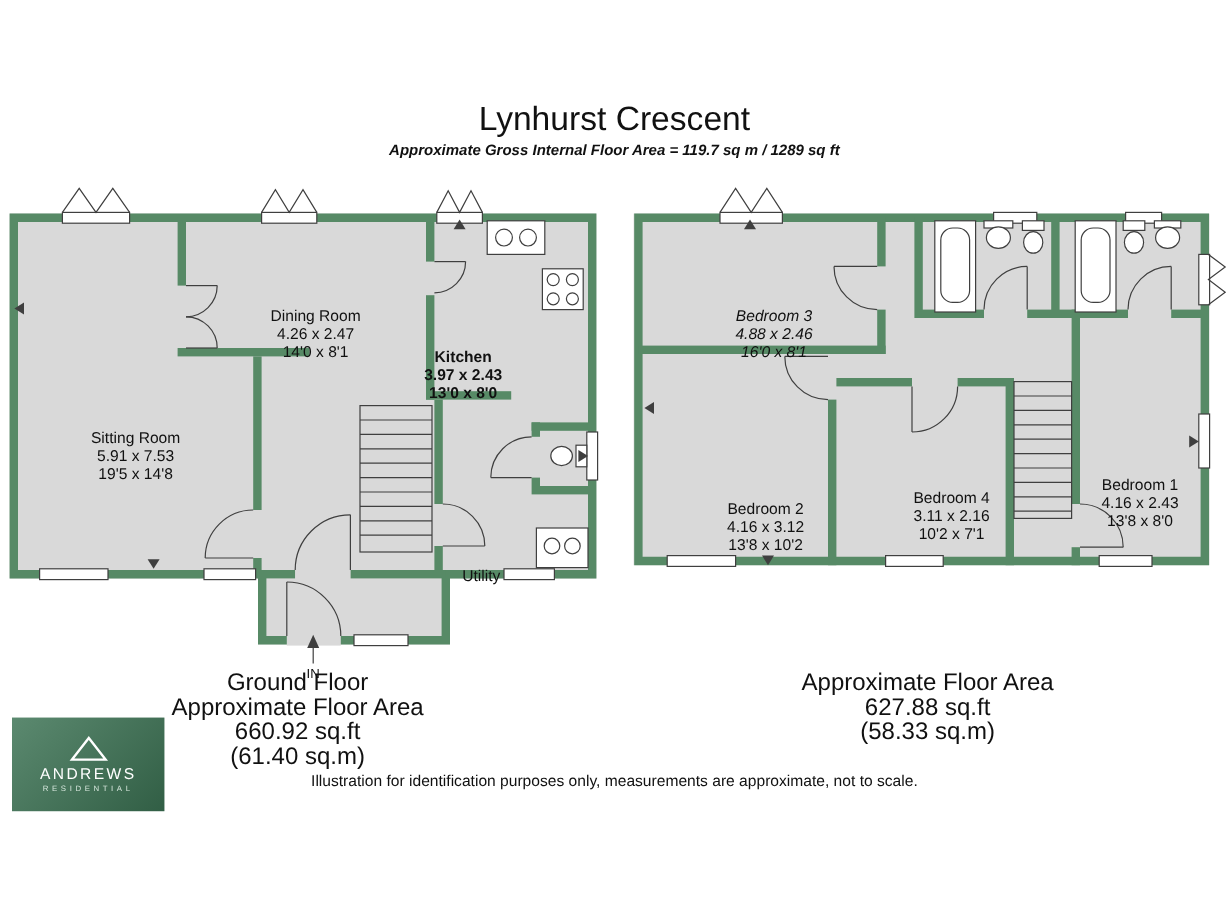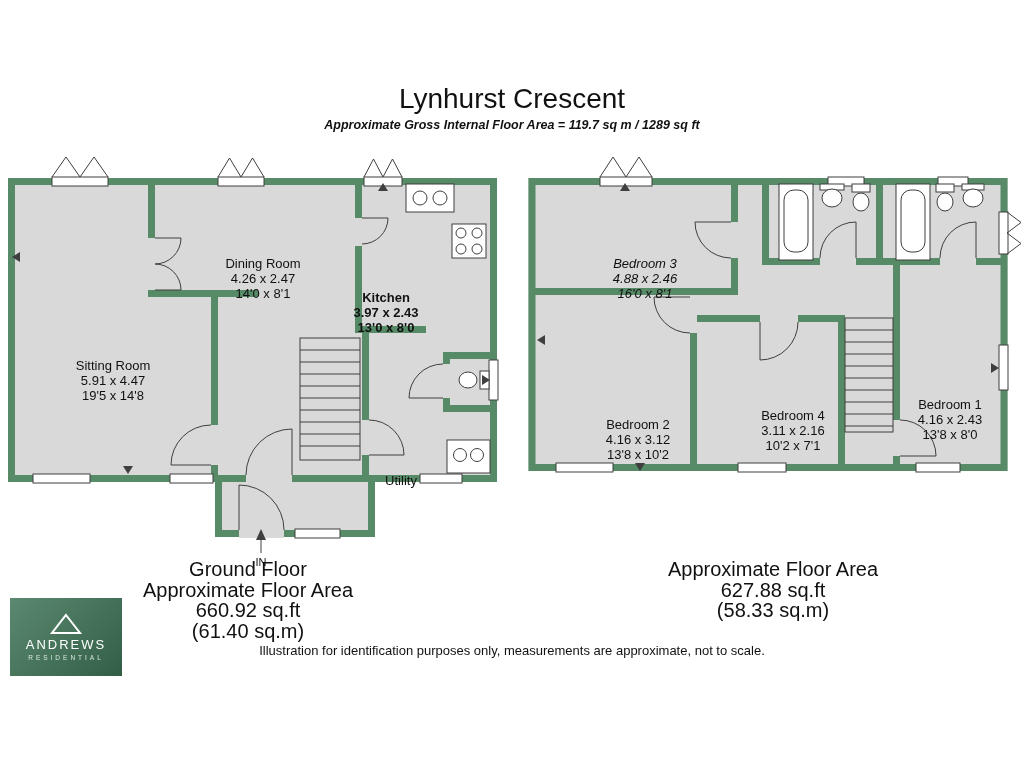--- a/index.html
+++ b/index.html
@@ -17,21 +17,21 @@
   .fix{fill:#ffffff;stroke:var(--line,#404040);stroke-width:1;}
   .arrow{fill:var(--line,#404040);}
   .title{position:absolute;left:0;right:0;top:85px;text-align:center;font-size:28px;line-height:28px;}
   .subtitle{position:absolute;left:0;right:0;top:118px;text-align:center;font-size:12.5px;font-weight:bold;font-style:italic;}
   .room-label{position:absolute;transform:translate(-50%,-50%);text-align:center;
     font-size:13px;line-height:15px;white-space:nowrap;margin-top:37px;}
   .in-label{position:absolute;transform:translate(-50%,-50%);font-size:11px;text-align:center;}
   .floor-caption{position:absolute;transform:translateX(-50%);text-align:center;
     font-size:20px;line-height:20.5px;white-space:nowrap;}
   .disclaimer{position:absolute;left:0;right:0;top:628px;text-align:center;font-size:13px;margin-top:15px;}
-  .logo{position:absolute;left:10px;top:598px;width:112px;height:78px;
+  .logo{position:absolute;left:10px;top:598px;width:127px;height:78px;
     background-color:var(--logo_bg,#3c7354);
     background-image:linear-gradient(135deg, rgba(255,255,255,.16), rgba(0,0,0,.18));
     display:flex;flex-direction:column;align-items:center;justify-content:center;gap:2px;}
   .logo-brand{color:#fff;font-size:13px;letter-spacing:2px;}
   .logo-division{color:#d8e8de;font-size:6.5px;letter-spacing:3px;}
 </style>
 </head>
 <body>
 
 <div class="page">
@@ -250,21 +250,21 @@
         <polygon class="arrow" points="635,463 645,463 640,471"></polygon>
         <polygon class="arrow" points="991,363 991,373 999,368"></polygon>
         <polygon class="arrow" points="545,335 545,345 537,340"></polygon>
         <polygon class="arrow" points="620,191 630,191 625,183"></polygon>
       </g>
     </g>
   </svg>
 
   <div class="room-label" style="left:113px;top:343px;">
     <div>Sitting Room</div>
-    <div>5.91 x 4.47</div>
+    <div>5.91 x 7.53</div>
     <div>19'5 x 14'8</div>
   </div>
   <div class="room-label" style="left:263px;top:241px;">
     <div>Dining Room</div>
     <div>4.26 x 2.47</div>
     <div>14'0 x 8'1</div>
   </div>
   <div class="room-label" style="left:386px;top:275px;font-weight:bold;">
     <div>Kitchen</div>
     <div>3.97 x 2.43</div>

